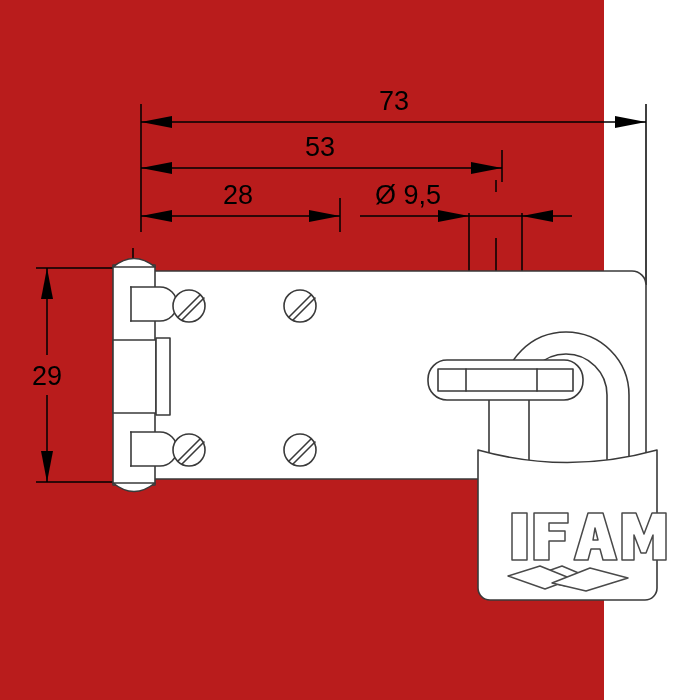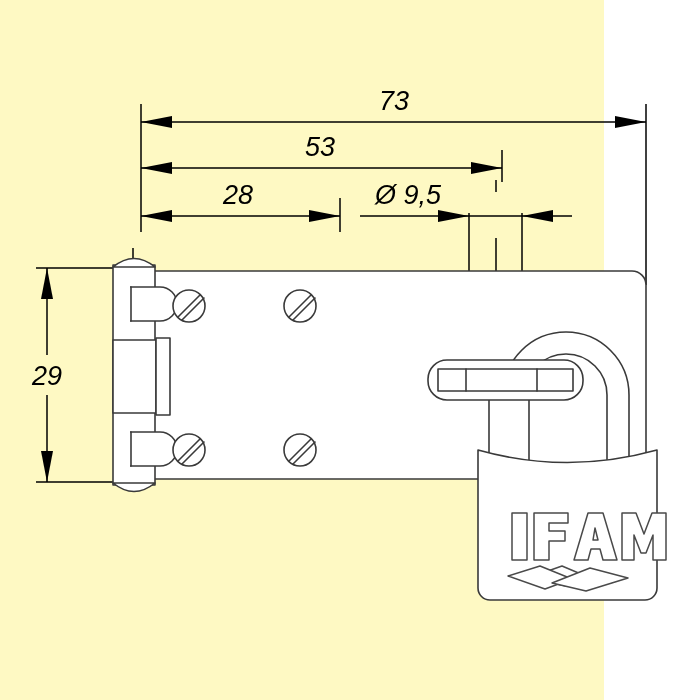--- a/index.html
+++ b/index.html
@@ -11,22 +11,21 @@
   body {
     width: 700px;
     height: 700px;
     font-family: "Liberation Sans", sans-serif;
     overflow: hidden;
   }
   #drawing-root {
     position: relative;
     width: 604px;
     height: 700px;
-    background: #fef9c3;
-    font-style: italic;
+    background: #b91c1c;
   }
   svg#tech-drawing {
     display: block;
     width: 700px;
     height: 700px;
   }
   .part-line {
     fill: none;
     stroke: #3a3a3a;
     stroke-width: 1.6;

